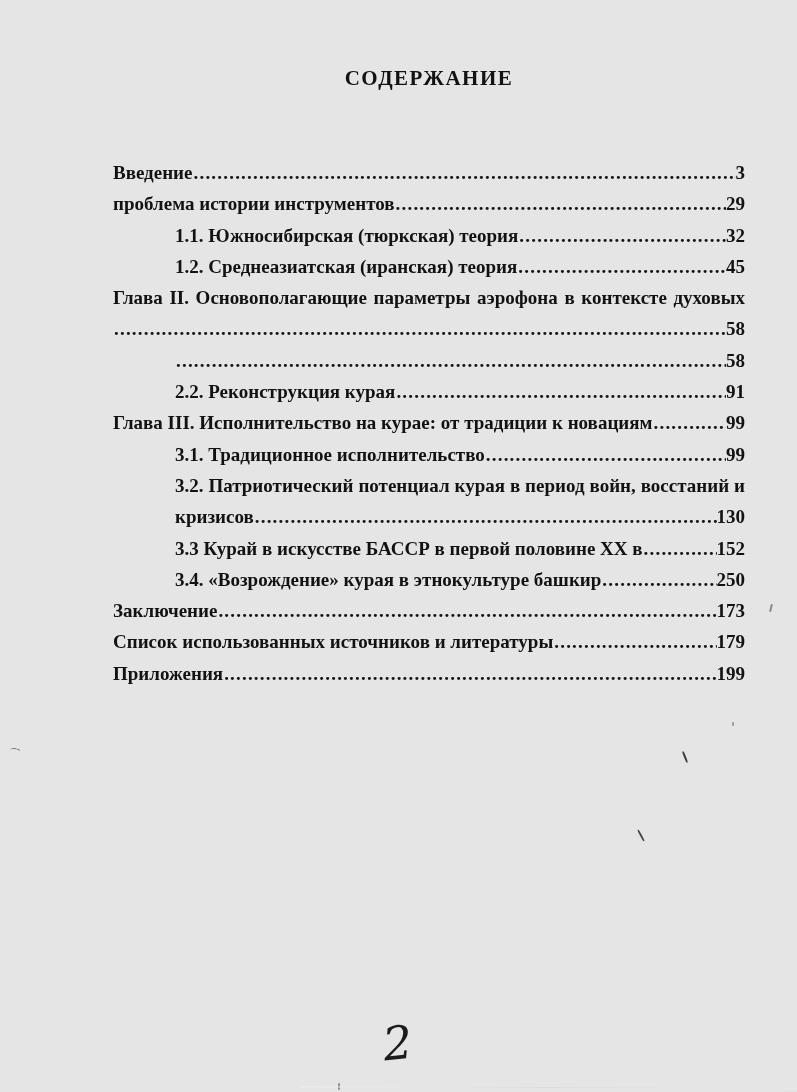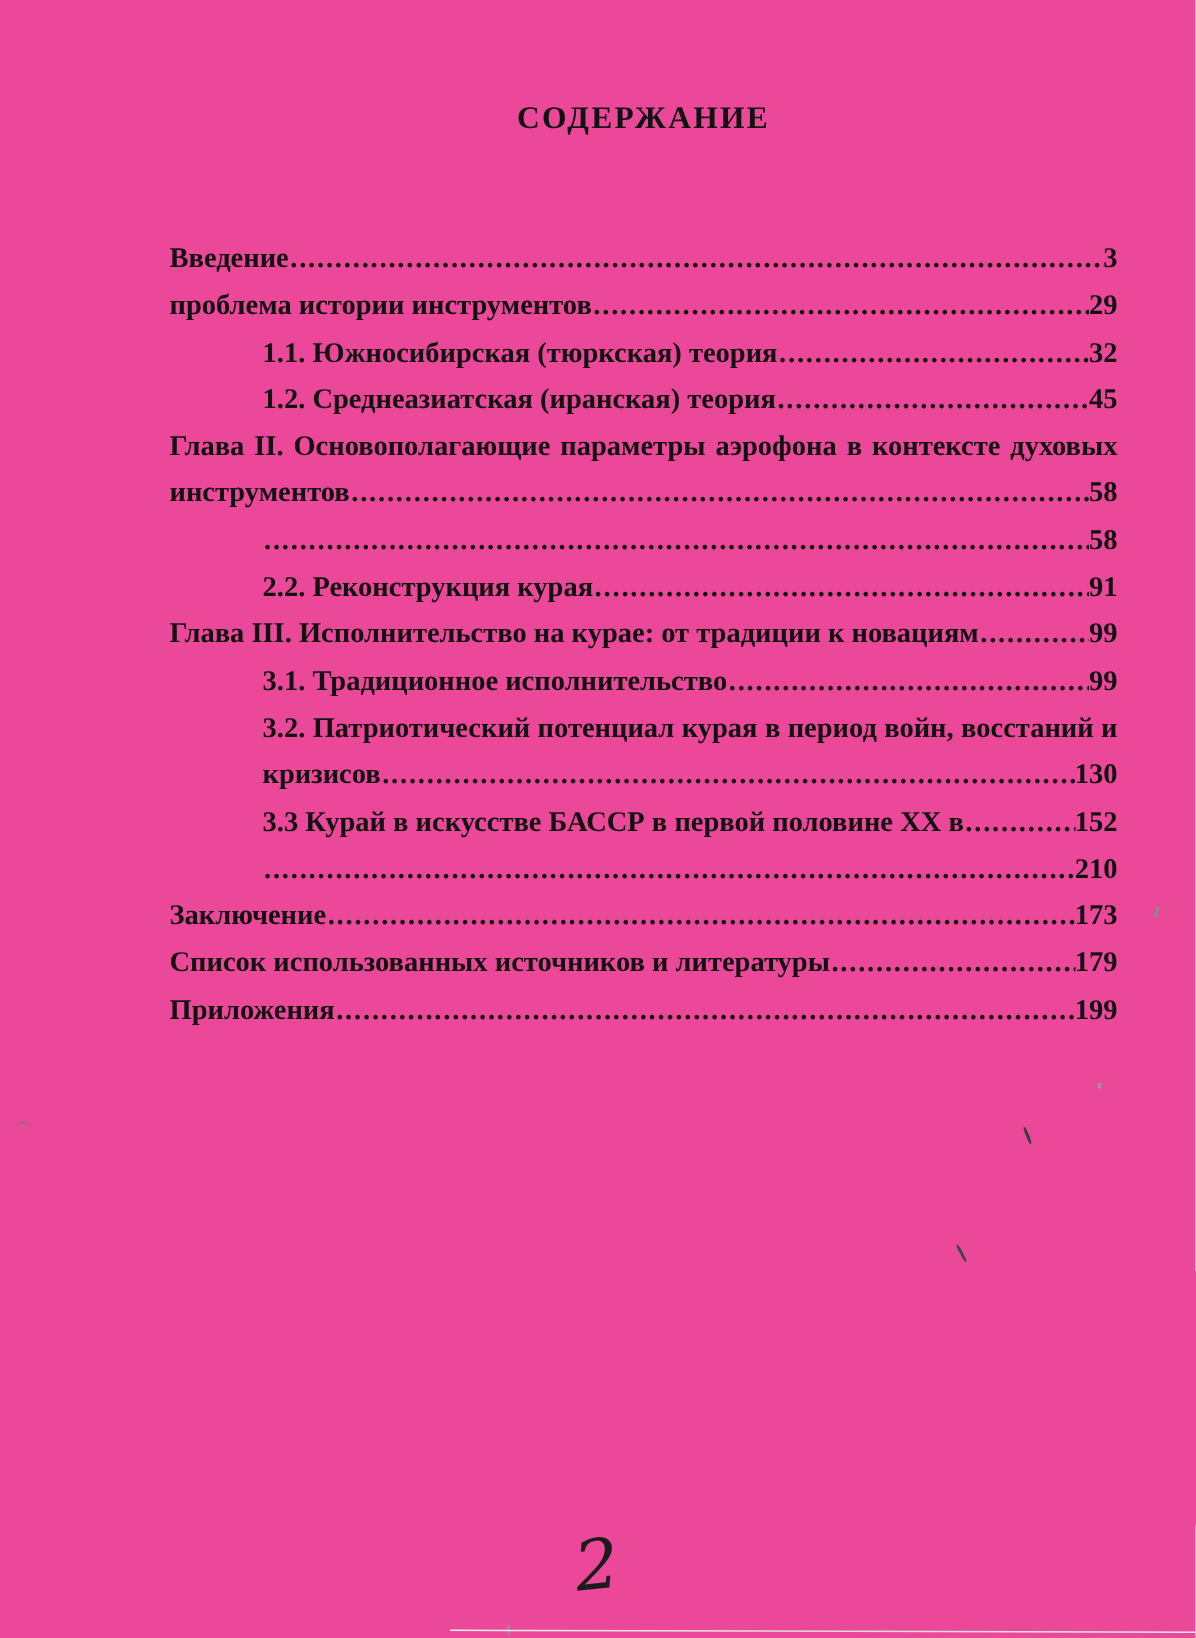--- a/index.html
+++ b/index.html
@@ -1,19 +1,19 @@
 <!DOCTYPE html>
 <html><head>
 <meta charset="utf-8">
 <style>
   html,body { margin:0; padding:0; background:#fff; }
   .page {
     position:relative;
     width:797px; height:1092px;
-    background:#ec4899;
+    background:#e5e5e5;
     font-family:"Liberation Serif", serif;
     color:#121212;
     overflow:hidden;
   }
   .doc-title {
     position:absolute;
     top:66px; left:113px; width:632px;
     margin:0;
     text-align:center;
     font-size:21px;
@@ -101,21 +101,20 @@
         <span class="leader" aria-hidden="true">............................................................................................................................................................................................................................</span>
         <span class="pagenum">32</span>
       </div>
       <div class="toc-row indent">
         <span class="label">1.2. Среднеазиатская (иранская) теория</span>
         <span class="leader" aria-hidden="true">............................................................................................................................................................................................................................</span>
         <span class="pagenum">45</span>
       </div>
       <div class="toc-row justifyrow">Глава II. Основополагающие параметры аэрофона в контексте духовых</div>
       <div class="toc-row">
-        <span class="label">инструментов</span>
         <span class="leader" aria-hidden="true">............................................................................................................................................................................................................................</span>
         <span class="pagenum">58</span>
       </div>
       <div class="toc-row indent">
         <span class="leader" aria-hidden="true">............................................................................................................................................................................................................................</span>
         <span class="pagenum">58</span>
       </div>
       <div class="toc-row indent">
         <span class="label">2.2. Реконструкция курая</span>
         <span class="leader" aria-hidden="true">............................................................................................................................................................................................................................</span>
@@ -136,22 +135,23 @@
         <span class="label">кризисов</span>
         <span class="leader" aria-hidden="true">............................................................................................................................................................................................................................</span>
         <span class="pagenum">130</span>
       </div>
       <div class="toc-row indent">
         <span class="label">3.3 Курай в искусстве БАССР в первой половине XX в</span>
         <span class="leader" aria-hidden="true">............................................................................................................................................................................................................................</span>
         <span class="pagenum">152</span>
       </div>
       <div class="toc-row indent">
+        <span class="label">3.4. «Возрождение» курая в этнокультуре башкир</span>
         <span class="leader" aria-hidden="true">............................................................................................................................................................................................................................</span>
-        <span class="pagenum">210</span>
+        <span class="pagenum">250</span>
       </div>
       <div class="toc-row">
         <span class="label">Заключение</span>
         <span class="leader" aria-hidden="true">............................................................................................................................................................................................................................</span>
         <span class="pagenum">173</span>
       </div>
       <div class="toc-row">
         <span class="label">Список использованных источников и литературы</span>
         <span class="leader" aria-hidden="true">............................................................................................................................................................................................................................</span>
         <span class="pagenum">179</span>

